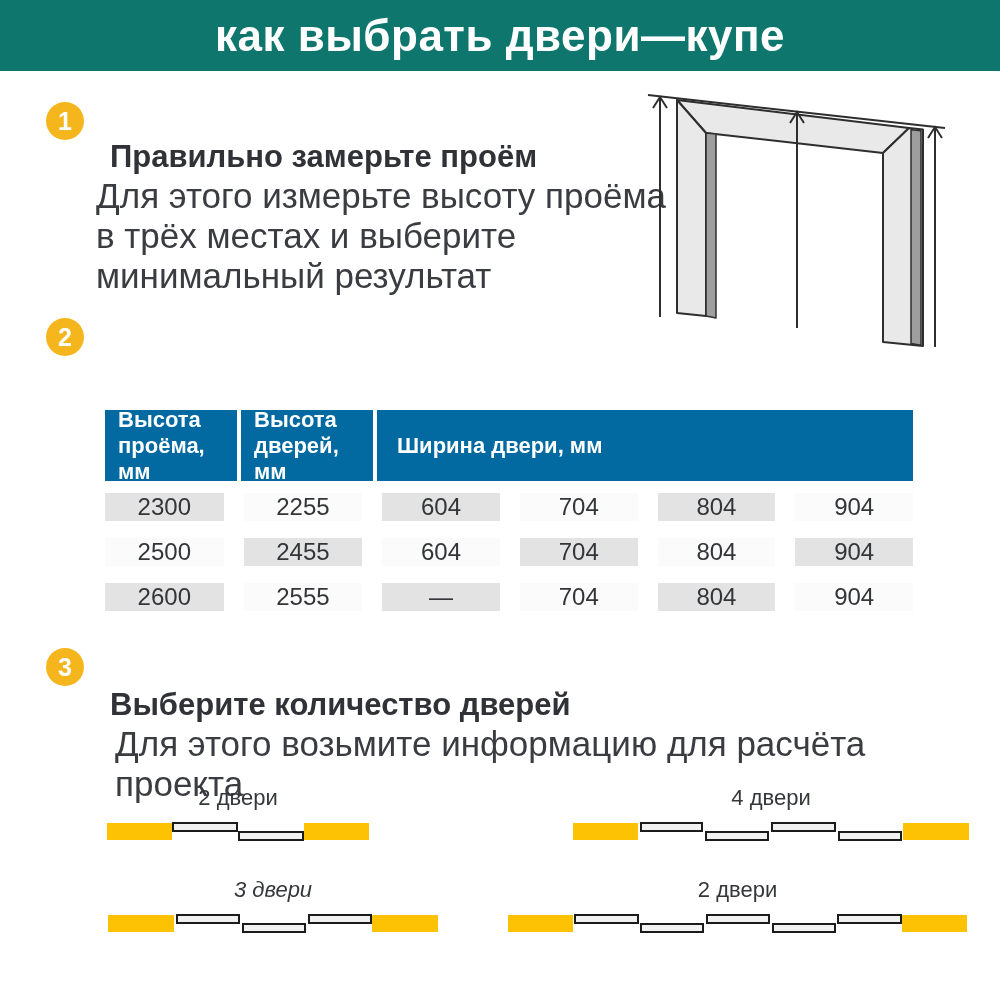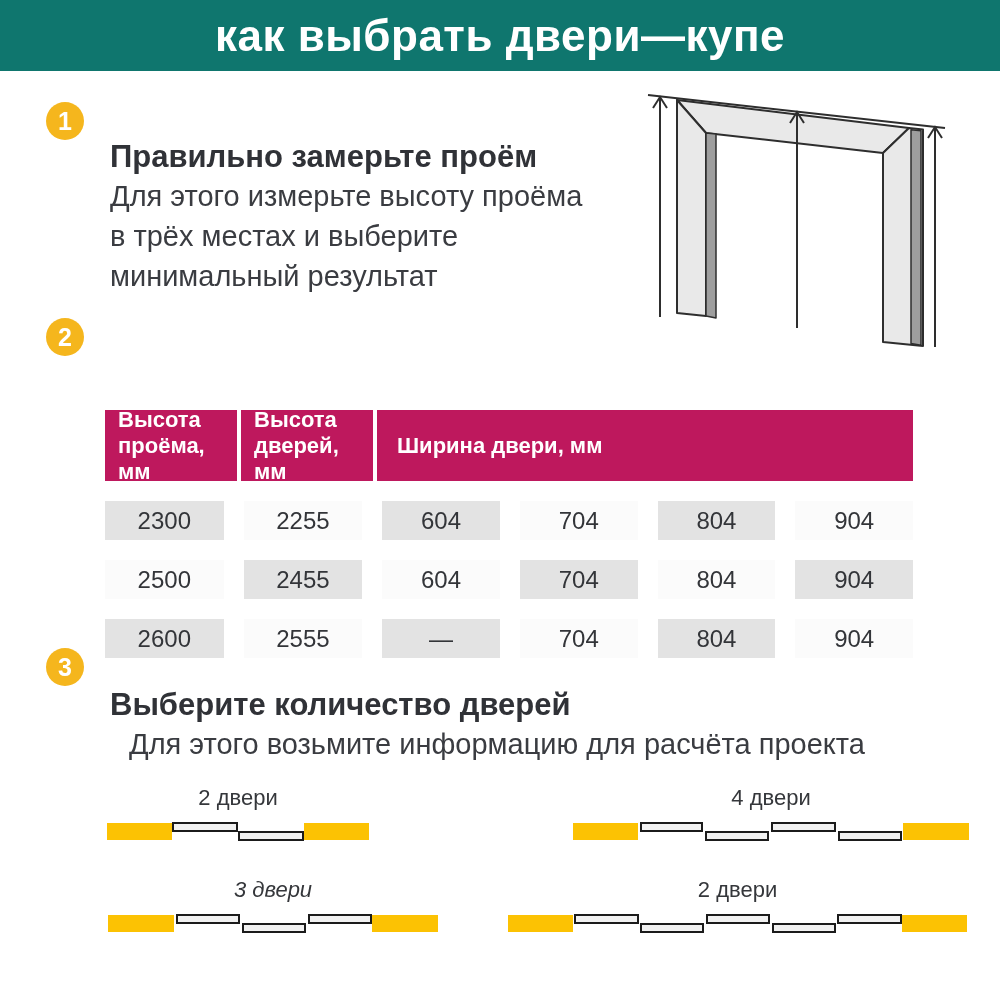--- a/index.html
+++ b/index.html
@@ -13,34 +13,34 @@
   .banner h1 { color:#ffffff; font-size:44px; font-weight:bold; letter-spacing:0.5px; line-height:60px; }
 
   
   .step-circle { position:absolute; left:46px; width:38px; height:38px; border-radius:50%;
                  background:#F5B61D; color:#ffffff; font-size:25px; font-weight:bold;
                  display:flex; align-items:center; justify-content:center; }
   #circle1 { top:102px; } #circle2 { top:318px; } #circle3 { top:648px; }
 
   .sec-heading { position:absolute; left:110px; font-size:31px; font-weight:bold; color:#303237; line-height:34px; }
   #heading1 { top:140px; } #heading2 { top:358px; } #heading3 { top:688px; }
-  .sec-body { position:absolute; left:110px; font-size:29px; color:#3A3C41; line-height:40px; }
+  .sec-body { position:absolute; left:96px; font-size:35px; color:#3A3C41; line-height:40px; }
   #body1 { top:176px; } #body3 { top:724px;margin-left:19px; }
 
   
   #illu { position:absolute; left:630px; top:85px; }
 
   
   #size-table { position:absolute; left:105px; top:410px; width:808px; }
   .thead { display:flex; column-gap:4px; height:71px; }
-  .th { background:#be185d; color:#ffffff; font-size:22px; font-weight:bold;
+  .th { background:#0369a1; color:#ffffff; font-size:22px; font-weight:bold;
         line-height:26px; display:flex; align-items:center; padding-left:13px; }
   .th.c1, .th.c2 { width:132px; }
   .th.c3 { flex:1;padding-left:20px; }
-  .trow { display:flex; column-gap:20px; height:39px; margin-top:20px; }
+  .trow { display:flex; column-gap:20px; height:39px; margin-top:6px;align-items:center; }
   .td { font-size:24px; color:#333539; display:flex; align-items:center; justify-content:center; }
   .td.n1, .td.n2 { width:132px; }
   .td.n3, .td.n4, .td.n5, .td.n6 { width:131px; }
   .td.g { background:#E3E3E3; }
   .td.w { background:#FBFBFB; }
 
   
   .diagram { position:absolute; }
   #dgm2 { left:107px; top:786px; width:262px; }
   #dgm4 { left:573px; top:786px; width:396px; }

